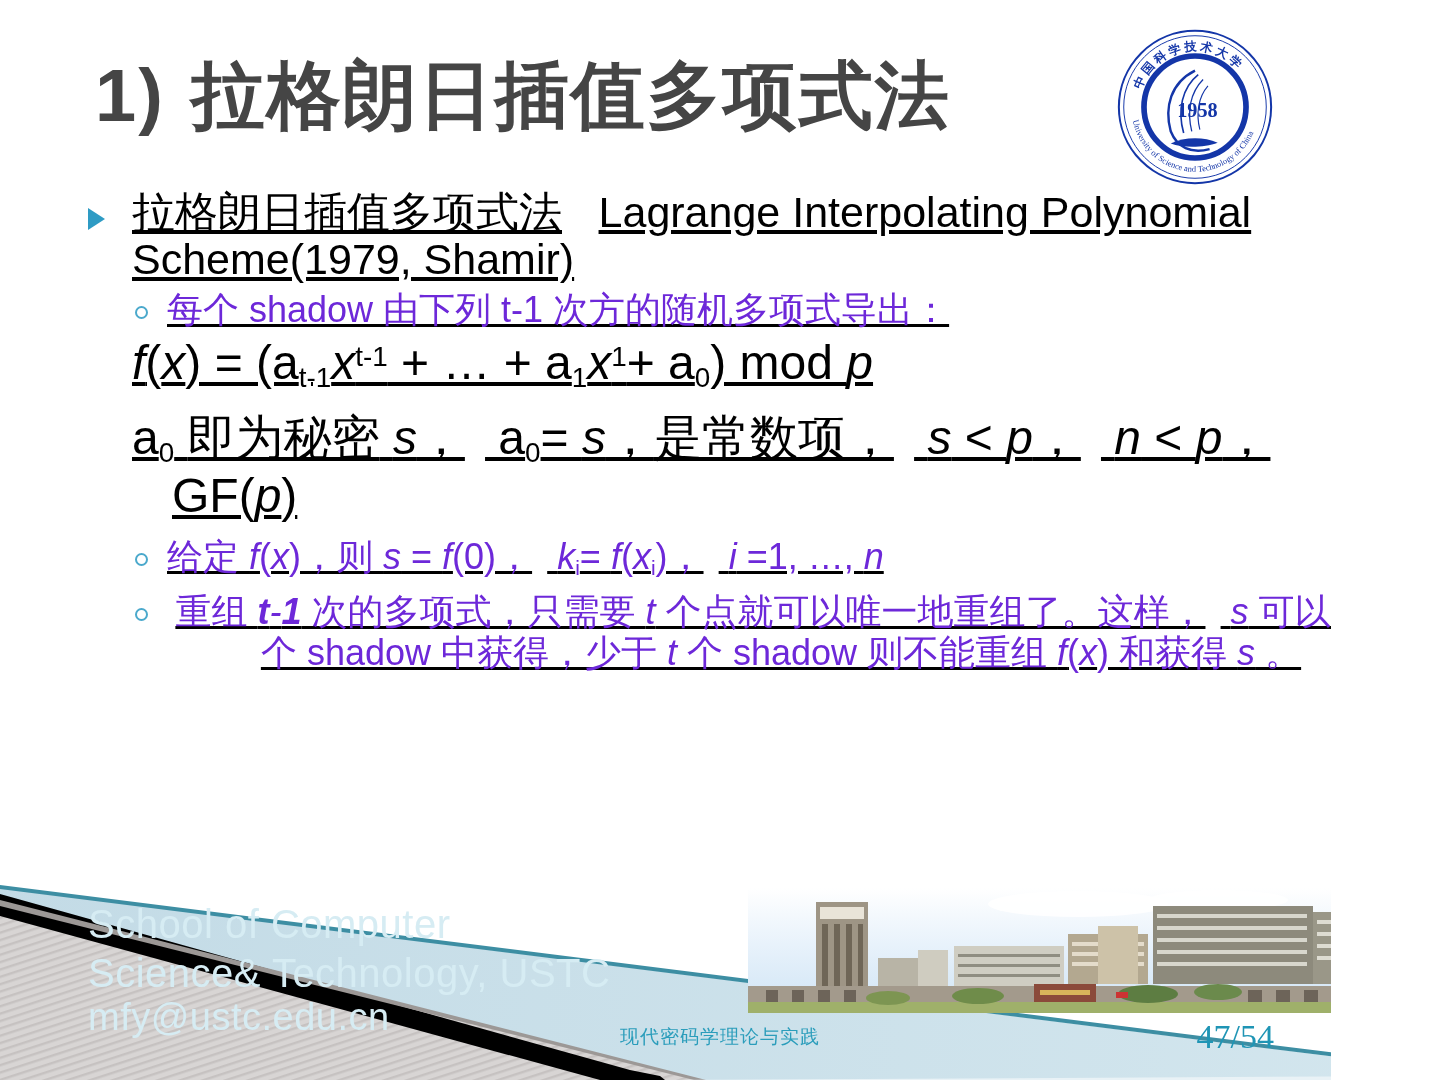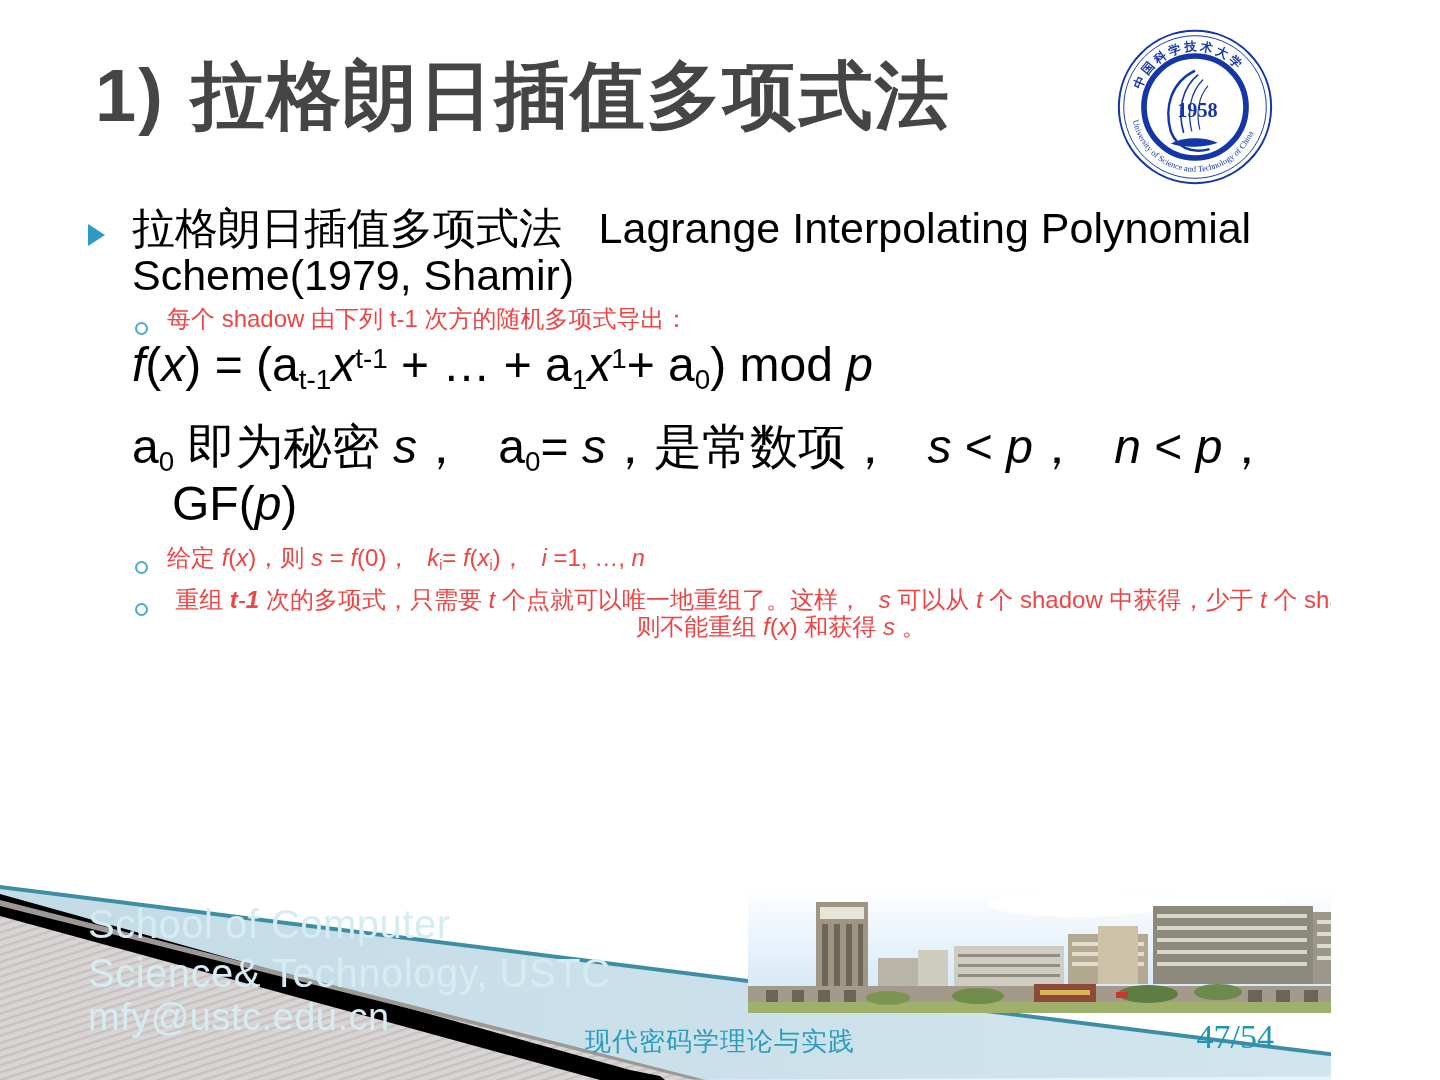--- a/index.html
+++ b/index.html
@@ -30,22 +30,23 @@
   .logo {
     position:absolute;
     right:55px; top:26px;
     width:162px; height:162px;
   }
   .logo svg { display:block; width:100%; height:100%; }
 
   
   .body-area {
     position:absolute;
-    left:85px; top:205px;
+    left:85px; top:189px;
     width:1310px;
+    text-decoration:underline;
   }
 
   .lvl1 {
     position:relative;
     padding-left:47px;
     font-size:43px;
     line-height:1.09;
     color:#000;
     margin-bottom:4px;
   }
@@ -55,23 +56,23 @@
     width:0; height:0;
     border-left:17px solid #2e9bc4;
     border-top:11px solid transparent;
     border-bottom:11px solid transparent;
   }
 
   .lvl2 {
     position:relative;
     margin-left:47px;
     padding-left:35px;
-    font-size:24px;
+    font-size:36px;
     line-height:1.14;
-    color:#ef4444;
+    color:#6d28d9;
   }
   .circ-bullet {
     position:absolute;
     left:3px; top:17px;
     width:13px; height:13px;
     border:2px solid #4ba9cc;
     border-radius:50%;
   }
 
   .plain {
@@ -116,21 +117,21 @@
   }
   .campus svg { display:block; width:100%; height:100%; }
 
   
   .footer-center {
     position:absolute;
     left:0; top:1024px;
     width:1440px;
     text-align:center;
     font-family:"Liberation Serif", serif;
-    font-size:26px;
+    font-size:19px;
     color:#2b9dbb;
     z-index:5;
     letter-spacing:1px;
   }
   .footer-page {
     position:absolute;
     right:57px; top:1018px;
     font-family:"Liberation Serif", serif;
     font-size:34px;
     color:#1f95b5;
@@ -177,21 +178,21 @@
 
     <div class="lvl2" style="margin-top:6px;">
       <span class="circ-bullet"></span>
       <span>每个 shadow 由下列 t-1 次方的随机多项式导出：</span>
     </div>
 
     <div class="plain" style="margin-top:6px;">
       <span class="it">f</span>(<span class="it">x</span>) = (a<sub>t-1</sub><span class="it">x</span><sup>t-1</sup> + … + a<sub>1</sub><span class="it">x</span><sup>1</sup>+ a<sub>0</sub>) mod <span class="it">p</span>
     </div>
 
-    <div class="plain hang" style="margin-top:24px;">
+    <div class="plain hang" style="margin-top:18px;">
       a<sub>0</sub> <span>即为秘密</span> <span class="it">s</span>，<span class="sp"></span> a<sub>0</sub>= <span class="it">s</span>，<span>是常数项，</span><span class="sp"></span> <span class="it">s</span> &lt; <span class="it">p</span>，<span class="sp"></span> <span class="it">n</span> &lt; <span class="it">p</span>，<span class="sp"></span> GF(<span class="it">p</span>)
     </div>
 
     <div class="lvl2" style="margin-top:12px;">
       <span class="circ-bullet"></span>
       给定 <span class="it">f</span>(<span class="it">x</span>)，则 <span class="it">s</span> = <span class="it">f</span>(0)，<span class="sp"></span> <span class="it">k</span><sub>i</sub>= <span class="it">f</span>(<span class="it">x</span><sub>i</sub>)，<span class="sp"></span> <span class="it">i</span> =1, …, <span class="it">n</span>
     </div>
 
 
     <div class="lvl2" style="margin-top:12px;text-align:center;">

